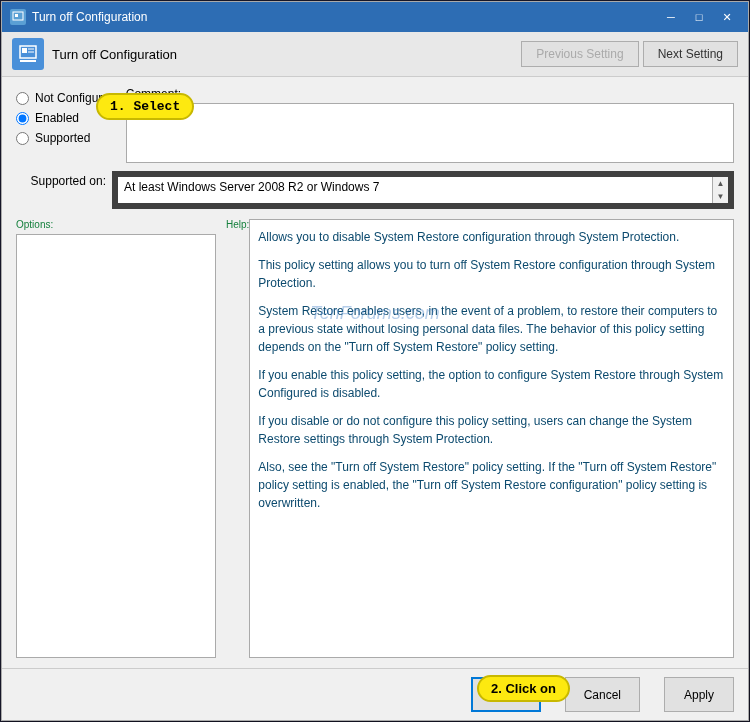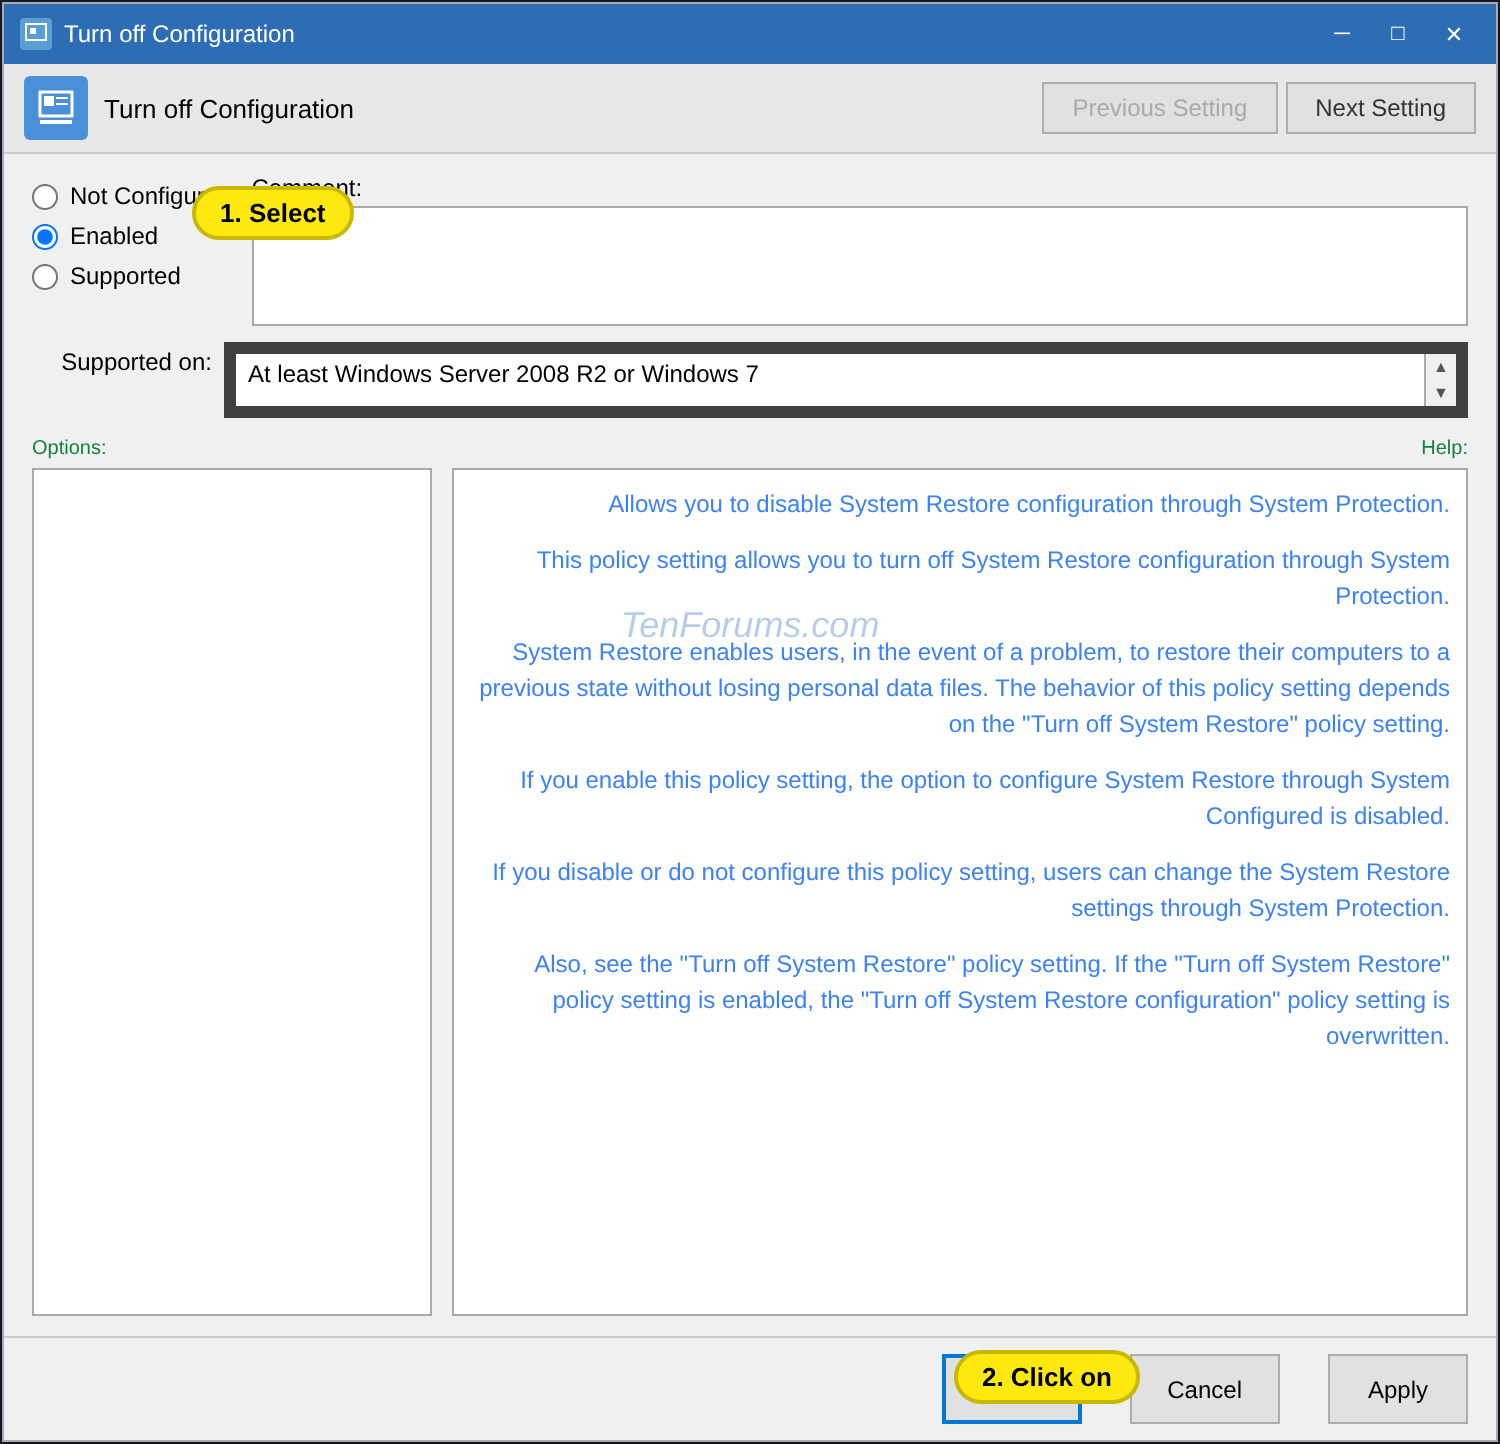--- a/index.html
+++ b/index.html
@@ -235,32 +235,31 @@
     .options-box {
       flex: 1;
       border: 1px solid #aaa;
       background: white;
       padding: 4px;
     }
 
     .help-panel {
       flex: 1;
       display: flex;
-      flex-direction: column;
-      text-align: right;
+      flex-direction: row;
     }
     .help-box {
       flex: 1;
       border: 1px solid #aaa;
       background: white;
       padding: 8px;
       overflow-y: auto;
       font-size: 12px;
       line-height: 1.5;
-      color: #3b82f6;
+      color: #0c4a6e;
       position: relative;
     }
     .help-box p {
       margin-bottom: 10px;
     }
 
     
     .bottom-bar {
       background: #f0f0f0;
       border-top: 1px solid #ccc;
@@ -296,20 +295,21 @@
       background: #fde910;
       color: #000;
       font-weight: bold;
       font-size: 13px;
       padding: 4px 12px;
       border-radius: 20px;
       border: 2px solid #c8b800;
       white-space: nowrap;
       z-index: 20;
       pointer-events: none;
+      font-family: Liberation Mono, monospace;
     }
     .annotation-2 {
       position: absolute;
       right: 178px;
       top: 6px;
       background: #fde910;
       color: #000;
       font-weight: bold;
       font-size: 13px;
       padding: 4px 12px;

